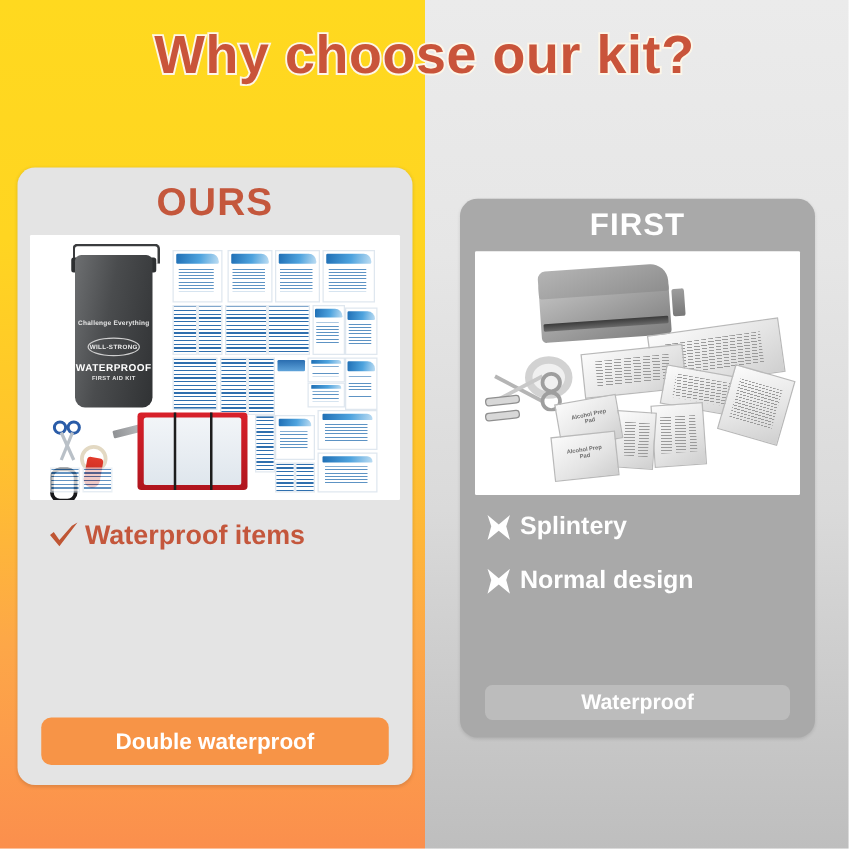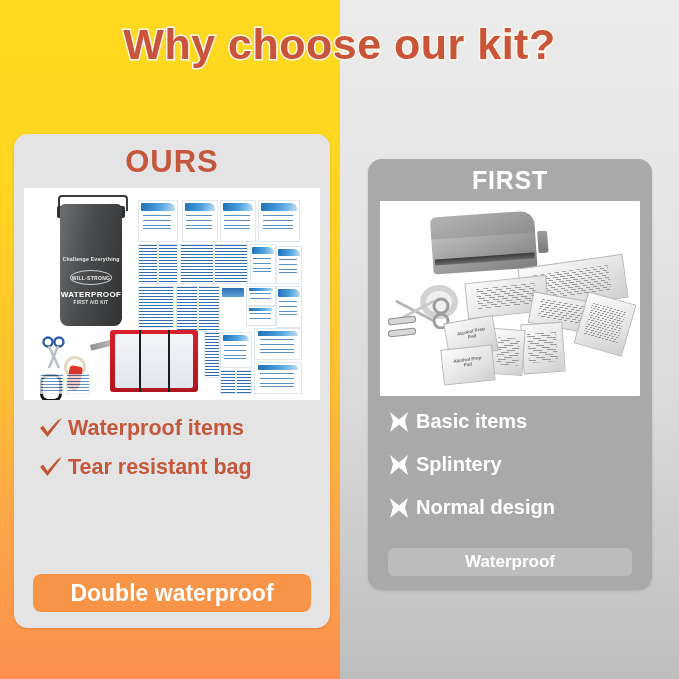--- a/index.html
+++ b/index.html
@@ -336,21 +336,21 @@
     align-items: center;
     justify-content: center;
     font-weight: bold;
     border-radius: 8px;
   }
   .pill-ours {
     left: 19px; bottom: 16px;
     width: 278px; height: 38px;
     background: #f79447;
     color: #ffffff;
-    font-size: 23px;
+    font-size: 18px;
   }
   .pill-others {
     left: 20px; bottom: 14px;
     width: 244px; height: 28px;
     background: #bcbcbc;
     color: #ffffff;
     font-size: 17px;
     border-radius: 6px;
   }
 </style>
@@ -429,28 +429,20 @@
 
     <div class="features">
       <div class="feat feat-ours">
         <span class="feat-mark">
           <svg width="26" height="24" viewBox="0 0 26 24">
             <path d="M2 11 L9.5 20 L24 1 L19.5 3.5 L9.5 15 L5 8.5 Z" fill="#bf5634"></path>
           </svg>
         </span>
         <span class="feat-label">Waterproof items</span>
       </div>
-      <div class="feat feat-ours">
-        <span class="feat-mark">
-          <svg width="26" height="24" viewBox="0 0 26 24">
-            <path d="M2 11 L9.5 20 L24 1 L19.5 3.5 L9.5 15 L5 8.5 Z" fill="#bf5634"></path>
-          </svg>
-        </span>
-        <span class="feat-label">Tear resistant bag</span>
-      </div>
     </div>
 
     <div class="pill pill-ours">Double waterproof</div>
   </div>
 
   <div class="card card-others">
 
     <div class="card-heading heading-others">FIRST</div>
 
     <div class="photo photo-others">
@@ -500,28 +492,20 @@
       </div>
     </div>
 
     <div class="features features-others">
       <div class="feat feat-others">
         <span class="feat-mark">
           <svg width="24" height="22" viewBox="0 0 24 22">
             <path d="M3 1 L12 8.5 L21 1 L18 10 L21 21 L12 13.5 L3 21 L6 10 Z" fill="#ffffff"></path>
           </svg>
         </span>
-        <span class="feat-label">Basic items</span>
-      </div>
-      <div class="feat feat-others">
-        <span class="feat-mark">
-          <svg width="24" height="22" viewBox="0 0 24 22">
-            <path d="M3 1 L12 8.5 L21 1 L18 10 L21 21 L12 13.5 L3 21 L6 10 Z" fill="#ffffff"></path>
-          </svg>
-        </span>
         <span class="feat-label">Splintery</span>
       </div>
       <div class="feat feat-others">
         <span class="feat-mark">
           <svg width="24" height="22" viewBox="0 0 24 22">
             <path d="M3 1 L12 8.5 L21 1 L18 10 L21 21 L12 13.5 L3 21 L6 10 Z" fill="#ffffff"></path>
           </svg>
         </span>
         <span class="feat-label">Normal design</span>
       </div>

